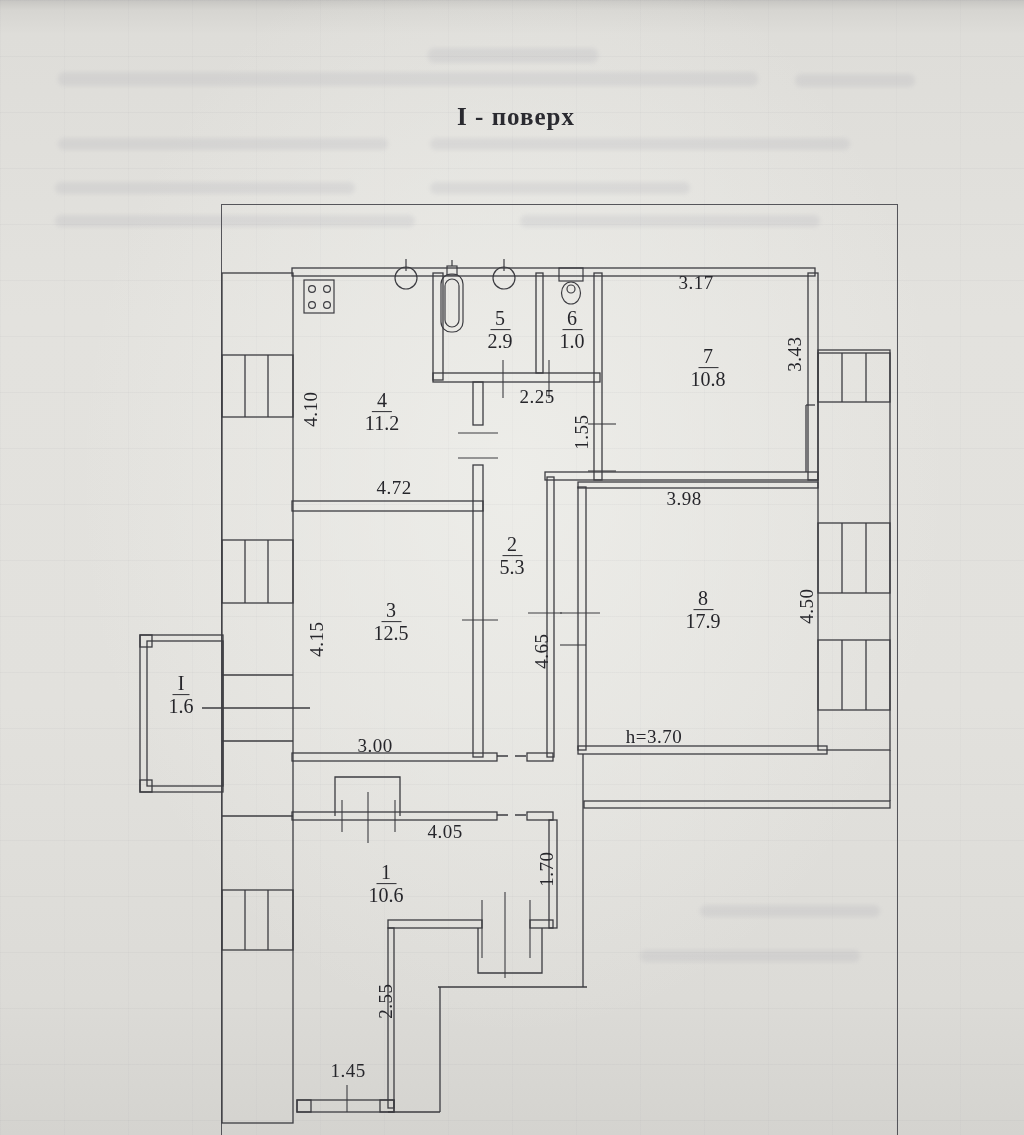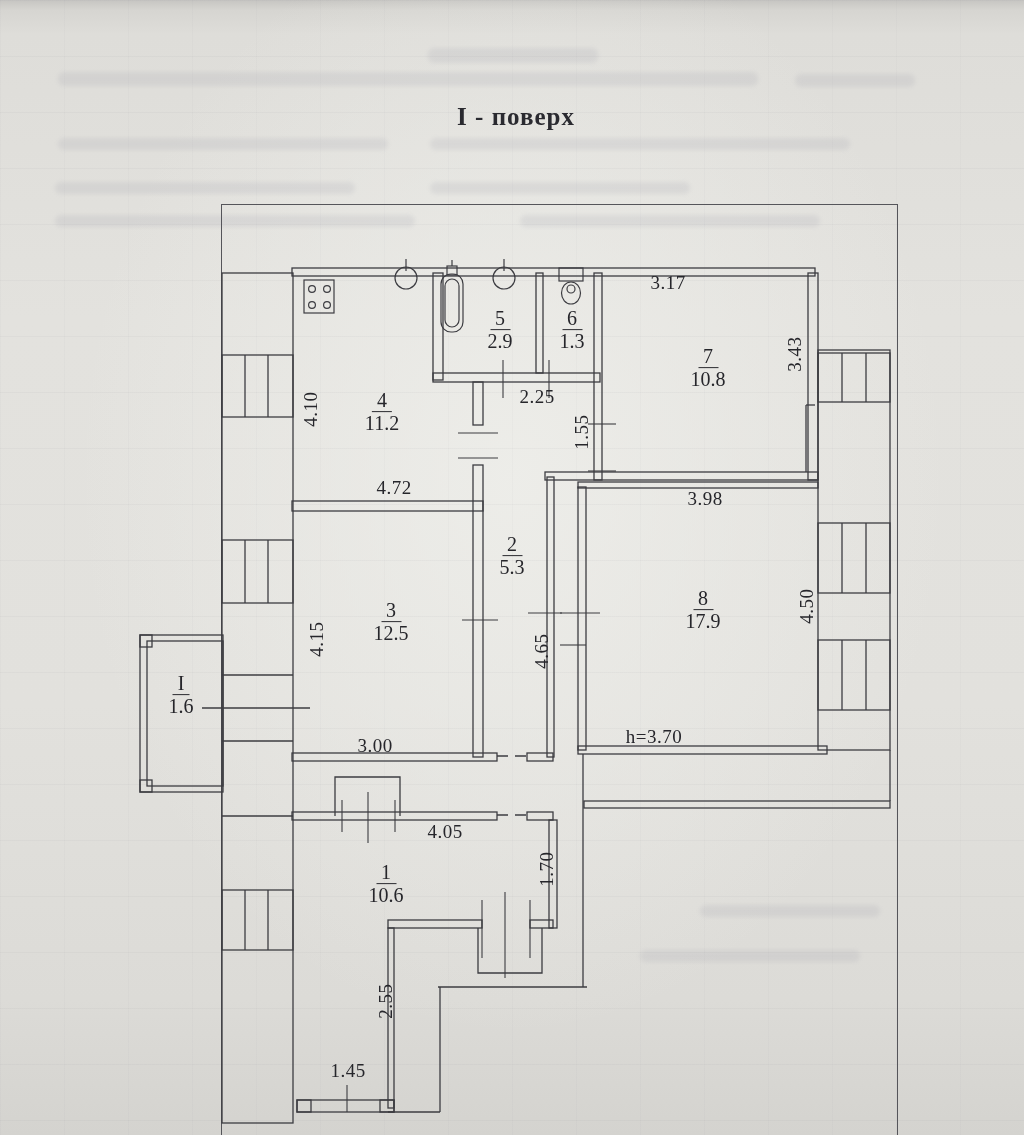--- a/index.html
+++ b/index.html
@@ -206,21 +206,21 @@
 </svg>
 
 <div class="page-title" style="left:516px;top:117px">I - поверх</div>
 
 <div class="room-label" style="left:500px;top:330px">
   <span class="num">5</span>
   <span class="area">2.9</span>
 </div>
 <div class="room-label" style="left:572px;top:330px">
   <span class="num">6</span>
-  <span class="area">1.3</span>
+  <span class="area">1.0</span>
 </div>
 <div class="room-label" style="left:708px;top:368px">
   <span class="num">7</span>
   <span class="area">10.8</span>
 </div>
 <div class="room-label" style="left:382px;top:412px">
   <span class="num">4</span>
   <span class="area">11.2</span>
 </div>
 <div class="room-label" style="left:512px;top:556px">
@@ -237,27 +237,27 @@
 </div>
 <div class="room-label" style="left:181px;top:695px">
   <span class="num">I</span>
   <span class="area">1.6</span>
 </div>
 <div class="room-label" style="left:386px;top:884px">
   <span class="num">1</span>
   <span class="area">10.6</span>
 </div>
 
-<div class="dim" style="left:668px;top:283px">3.17</div>
+<div class="dim" style="left:696px;top:283px">3.17</div>
 <div class="dim v" style="left:795px;top:354px">3.43</div>
 <div class="dim v" style="left:311px;top:409px">4.10</div>
 <div class="dim" style="left:537px;top:397px">2.25</div>
 <div class="dim v" style="left:582px;top:432px">1.55</div>
 <div class="dim" style="left:394px;top:488px">4.72</div>
-<div class="dim" style="left:705px;top:499px">3.98</div>
+<div class="dim" style="left:684px;top:499px">3.98</div>
 <div class="dim v" style="left:317px;top:639px">4.15</div>
 <div class="dim v" style="left:542px;top:651px">4.65</div>
 <div class="dim v" style="left:807px;top:606px">4.50</div>
 <div class="dim" style="left:375px;top:746px">3.00</div>
 <div class="dim" style="left:654px;top:737px">h=3.70</div>
 <div class="dim" style="left:445px;top:832px">4.05</div>
 <div class="dim v" style="left:547px;top:869px">1.70</div>
 <div class="dim v" style="left:386px;top:1001px">2.55</div>
 <div class="dim" style="left:348px;top:1071px">1.45</div>
 

